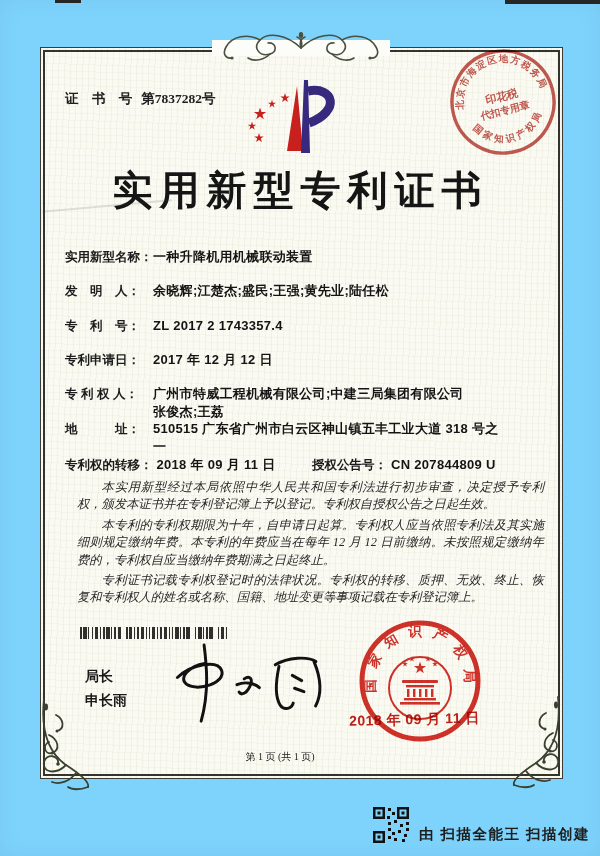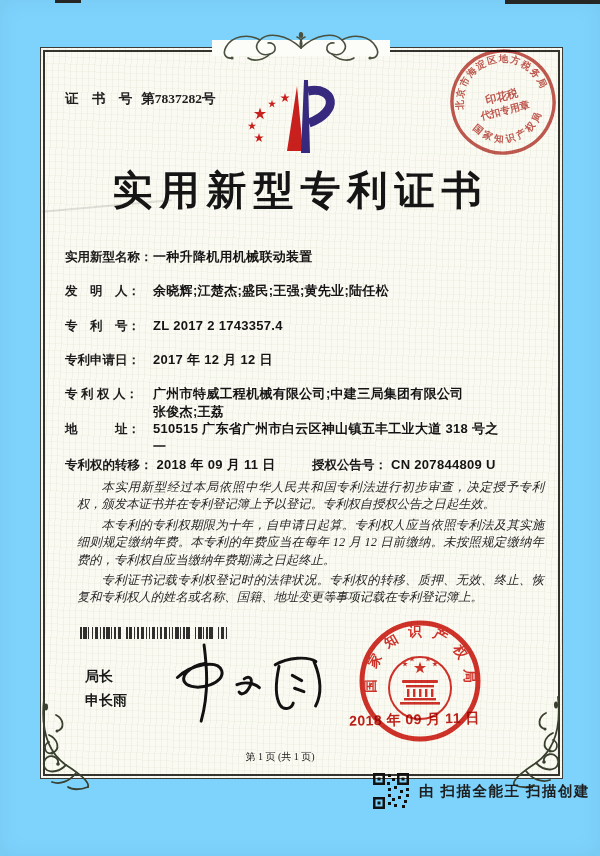--- a/index.html
+++ b/index.html
@@ -67,21 +67,21 @@
     color:#c2211a;letter-spacing:.5px;transform:rotate(-1.5deg);mix-blend-mode:multiply;}
 
   .corner{position:absolute;width:62px;height:94px;}
   .corner.bl{left:36px;top:697px;}
   .corner.br{left:504px;top:695px;transform:scaleX(-1);}
   .top-ornament{position:absolute;left:212px;top:26px;width:178px;height:42px;}
 
   .page-num{position:absolute;left:185px;top:750px;width:190px;text-align:center;
     font-family:"Liberation Serif",serif;font-size:10px;color:#222;}
 
-  .scanner{position:absolute;left:372px;top:772px;display:flex;align-items:center;}
+  .scanner{position:absolute;left:372px;top:806px;display:flex;align-items:flex-end;}
   .scanner .qr{width:38px;height:38px;margin-right:9px;}
   .scanner .txt{font-size:14.5px;font-weight:600;color:#1d1d1d;letter-spacing:1.5px;}
 </style>
 </head>
 <body>
 
 <div class="page">
 
   <div class="sliver left"></div>
   <div class="sliver right"></div>

